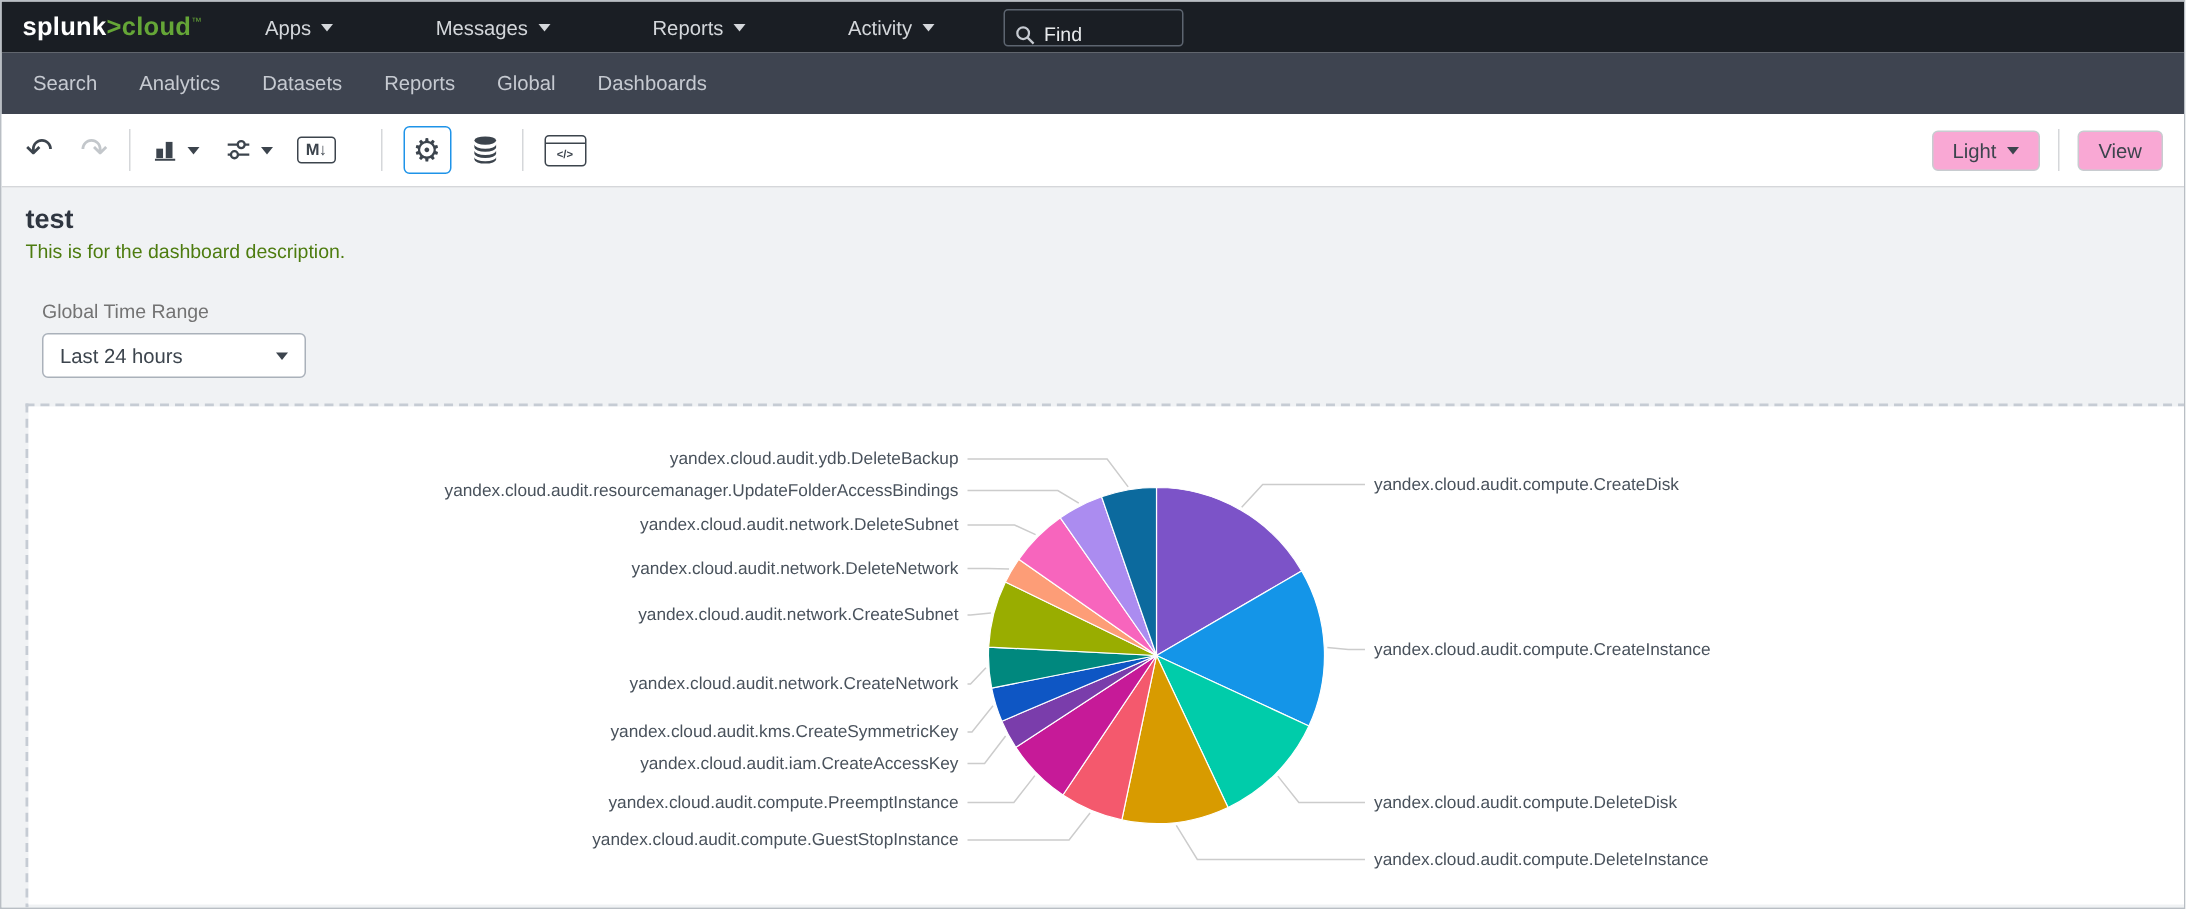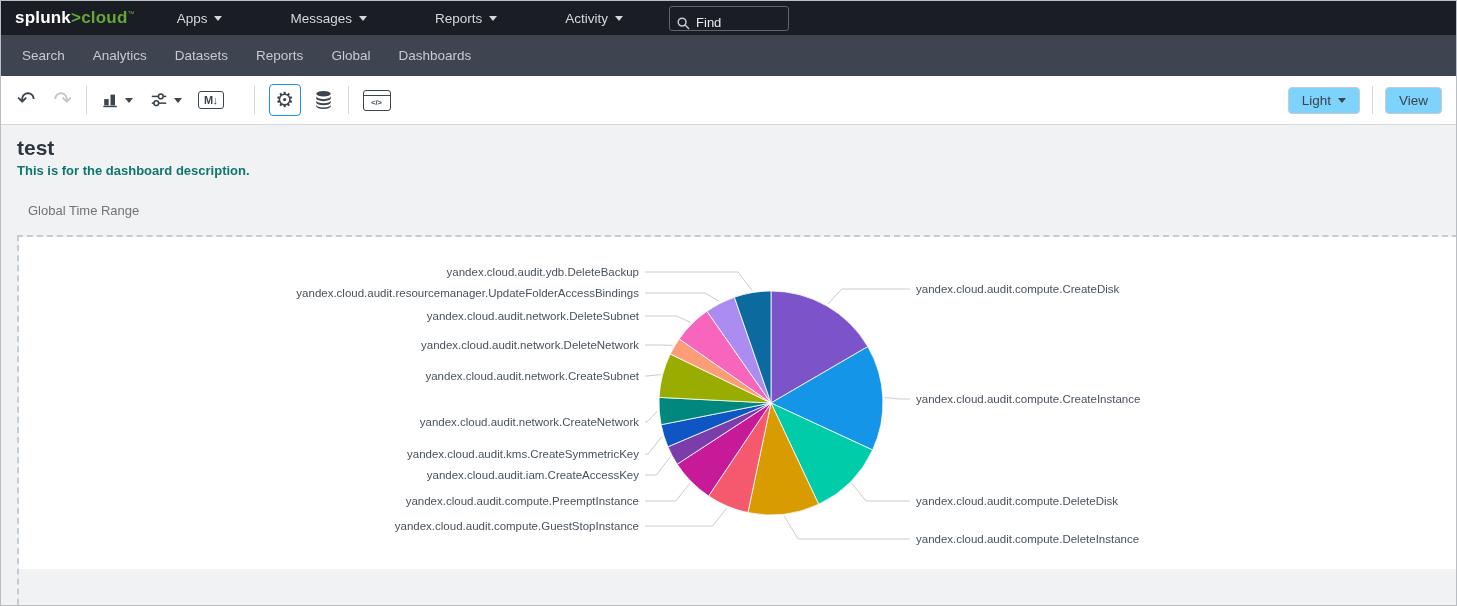--- a/index.html
+++ b/index.html
@@ -30,28 +30,28 @@
   .redo-glyph { font-size:22px; line-height:1; color:#c3c7cb; margin-left:18px; }
   .icon-group { display:flex; align-items:center; gap:5px; margin-right:16px; cursor:pointer; }
   .dk-caret { width:0; height:0; border-left:4px solid transparent; border-right:4px solid transparent; border-top:5px solid #3c444d; display:inline-block; }
   .md-box { border:1.5px solid #3c444d; border-radius:3px; font-size:11px; font-weight:bold; color:#3c444d; padding:2px 5px; letter-spacing:-0.5px; }
   .gear-btn { width:32px; height:32px; border:1.5px solid #1e93e8; border-radius:4px; display:flex; align-items:center; justify-content:center; font-size:21px; color:#3c444d; cursor:pointer; }
   .db-btn { margin-left:12px; cursor:pointer; display:flex; align-items:center; }
   .src-btn { border:1.5px solid #3c444d; border-radius:3px; width:28px; height:21px; display:flex; flex-direction:column; cursor:pointer; overflow:hidden; }
   .src-btn .src-top { height:5px; border-bottom:1.5px solid #3c444d; }
   .src-btn .src-txt { flex:1; display:flex; align-items:center; justify-content:center; font-size:7.5px; font-weight:bold; color:#3c444d; letter-spacing:0; }
   .tb-right { position:absolute; right:14px; top:0; height:100%; display:flex; align-items:center; }
-  .btn { border:1px solid #c8ccd0; border-radius:4px; background:#7dd3fc; color:#3c444d; font-size:13.5px; padding:5px 13px; display:flex; align-items:center; gap:7px; cursor:pointer; font-family:inherit; }
+  .btn { border:1px solid #c8ccd0; border-radius:4px; background:#f9a8d4; color:#3c444d; font-size:13.5px; padding:5px 13px; display:flex; align-items:center; gap:7px; cursor:pointer; font-family:inherit; }
   .btn .dk-caret { border-top-color:#3c444d; }
   .tbr-divider { width:1px; height:28px; background:#d5d7da; margin:0 12px; }
 
   
   .content { flex:1 1 auto; background:#f0f2f4; padding:0 16px; overflow:hidden; }
-  .page-title { font-size:21px; font-weight:bold; color:#2f3640; margin-top:11px; }
-  .page-desc { font-size:13px; color:#0f766e; margin-top:3px;font-weight:bold; }
+  .page-title { font-size:18px; font-weight:bold; color:#2f3640; margin-top:11px; }
+  .page-desc { font-size:13px; color:#4d7c0f; margin-top:3px; }
   .input-section { margin-top:25px; margin-left:11px; }
   .input-label { font-size:13px; color:#737373; margin-bottom:7px; }
   .dropdown { width:176px; height:30px; background:#fff; border:1px solid #aab1ba; border-radius:4px; display:flex; align-items:center; justify-content:space-between; padding:0 11px; font-size:13.5px; color:#3c444d; cursor:pointer; }
 
   .canvas-zone { margin-top:17px; margin-right:-18px; border:2px dashed #c6ccd4; height:400px; }
   .panel { background:#ffffff; width:100%; height:332px; position:relative; }
   .panel svg { display:block; }
   .pie-label { font-size:11.5px; fill:#49525c; font-family:"Liberation Sans","DejaVu Sans",sans-serif; }
   .leader { fill:none; stroke:#cccccc; stroke-width:1; }
 </style>
@@ -150,20 +150,24 @@
         </button>
     </div>
   </div>
 
   <main class="content">
     <h1 class="page-title">test</h1>
     <div class="page-desc">This is for the dashboard description.</div>
 
     <div class="input-section">
       <div class="input-label">Global Time Range</div>
+      <div class="dropdown">
+        <span>Last 24 hours</span>
+        <span class="dk-caret"></span>
+      </div>
     </div>
 
     <div class="canvas-zone">
       <div class="panel">
         <svg width="1421" height="332" viewBox="0 0 1421 332">
             <path d="M752,166 L752.0,54.0 A112,112 0 0 1 848.8,109.6 Z" fill="#7c53c8" stroke="#ffffff" stroke-width="0.8"></path>
             <polyline points="891,52 822.8,52 808.8,67.2" class="leader"></polyline>
             <text x="897" y="55.5" text-anchor="start" class="pie-label">yandex.cloud.audit.compute.CreateDisk</text>
             <path d="M752,166 L848.8,109.6 A112,112 0 0 1 853.6,213.0 Z" fill="#1495e8" stroke="#ffffff" stroke-width="0.8"></path>
             <polyline points="891,162 879.9,162 865.9,160.6" class="leader"></polyline>

